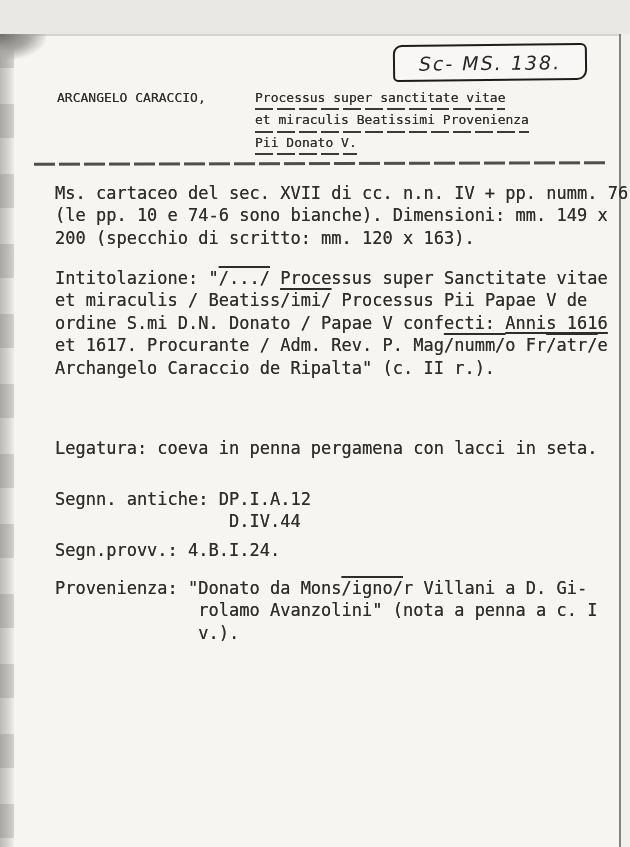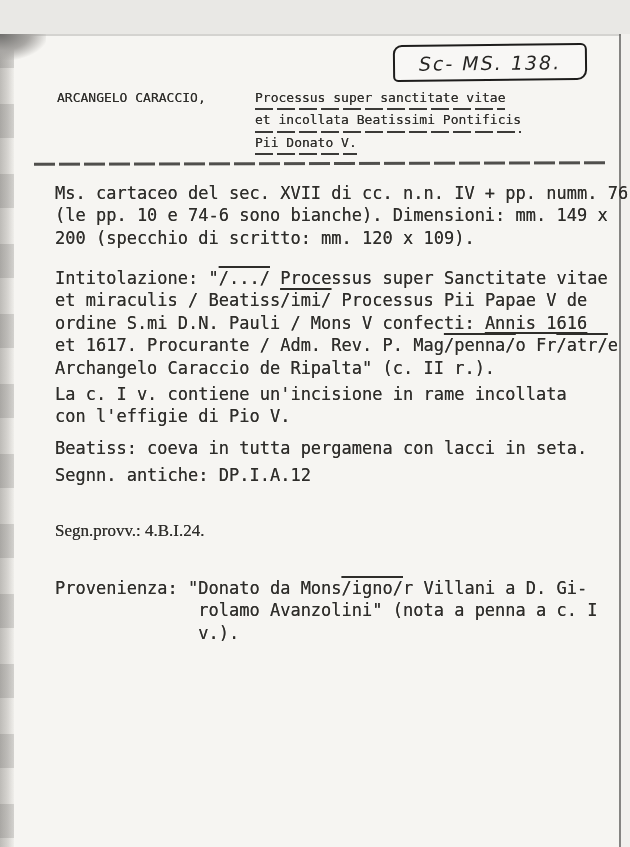--- a/index.html
+++ b/index.html
@@ -54,22 +54,22 @@
     transform:rotate(-0.15deg);opacity:.9;}
   
   .para{position:absolute;left:55px;font-size:17px;line-height:22.4px;}
   .para .line{white-space:pre;height:22.4px;}
   .para .ol{text-decoration:overline;text-decoration-thickness:1.5px;}
   .para .ul{text-decoration:underline;text-decoration-thickness:1.5px;text-underline-offset:3px;text-align:center;}
   .p-codicology{top:148px;}
   .p-intitolazione{top:233px;}
   .p-incisione{top:349px;}
   .p-legatura{top:403px;}
-  .p-segnature-antiche{top:430px;}
-  .p-segnatura-provvisoria{top:486px;font-family:Liberation Serif, serif;}
+  .p-segnature-antiche{top:454px;}
+  .p-segnatura-provvisoria{top:505px;}
   .p-provenienza{top:543px;}
 </style>
 </head>
 <body>
 
 <div class="scan">
 
   <div class="edge-top"></div>
   <div class="edge-left"></div>
   <div class="shadow-tl"></div>
@@ -80,48 +80,45 @@
   <div class="shadow-bl"></div>
 
   <div class="shelfmark">
     <span>Sc- MS. 138.</span>
   </div>
 
   <div class="heading">
     <span class="author">ARCANGELO CARACCIO,</span>
     <div class="title">
       <div class="tl-line"><span class="tl">Processus super sanctitate vitae</span></div>
-      <div class="tl-line"><span class="tl">et incollata Beatissimi Pontificis</span></div>
+      <div class="tl-line"><span class="tl">et miraculis Beatissimi Provenienza</span></div>
       <div class="tl-line"><span class="tl">Pii Donato V.</span></div>
     </div>
   </div>
 
   <div class="separator"></div>
 
   <div class="para p-codicology">
       <div class="line"><span>Ms. cartaceo del sec. XVII di cc. n.n. IV + pp. numm. 76</span></div>
       <div class="line"><span>(le pp. 10 e 74-6 sono bianche). Dimensioni: mm. 149 x</span></div>
-      <div class="line"><span>200 (specchio di scritto: mm. 120 x 109).</span></div>
+      <div class="line"><span>200 (specchio di scritto: mm. 120 x 163).</span></div>
     </div>
   <div class="para p-intitolazione">
       <div class="line"><span>Intitolazione: "</span><span class="ol">/.../</span><span> Processus super Sanctitate vitae</span></div>
       <div class="line"><span>et miraculis / Beatiss</span><span class="ol">/imi/</span><span> Processus Pii Papae V de</span></div>
-      <div class="line"><span>ordine S.mi D.N. Pauli / Mons V confecti: </span><span class="ul">Annis 1616</span></div>
-      <div class="line"><span>et 1617. Procurante / Adm. Rev. P. Mag</span><span class="ol">/penna/</span><span>o Fr</span><span class="ol">/atr/</span><span>e</span></div>
+      <div class="line"><span>ordine S.mi D.N. Donato / Papae V confecti: </span><span class="ul">Annis 1616</span></div>
+      <div class="line"><span>et 1617. Procurante / Adm. Rev. P. Mag</span><span class="ol">/numm/</span><span>o Fr</span><span class="ol">/atr/</span><span>e</span></div>
       <div class="line"><span>Archangelo Caraccio de Ripalta" (c. II r.).</span></div>
     </div>
-  <div class="para p-incisione">
-      <div class="line"><span>La c. I v. contiene un'incisione in rame incollata</span></div>
-      <div class="line"><span>con l'effigie di Pio V.</span></div>
-    </div>
   <div class="para p-legatura">
-      <div class="line"><span>Beatiss: coeva in tutta pergamena con lacci in seta.</span></div>
+      <div class="line"><span>Legatura: coeva in penna pergamena con lacci in seta.</span></div>
     </div>
   <div class="para p-segnature-antiche">
       <div class="line"><span>Segnn. antiche: DP.I.A.12</span></div>
+      <div class="line"><span>                 D.IV.44</span></div>
     </div>
   <div class="para p-segnatura-provvisoria">
       <div class="line"><span>Segn.provv.: 4.B.I.24.</span></div>
     </div>
   <div class="para p-provenienza">
       <div class="line"><span>Provenienza: "Donato da Mons</span><span class="ol">/igno/</span><span>r Villani a D. Gi-</span></div>
       <div class="line"><span>              rolamo Avanzolini" (nota a penna a c. I</span></div>
       <div class="line"><span>              v.).</span></div>
     </div>
 

